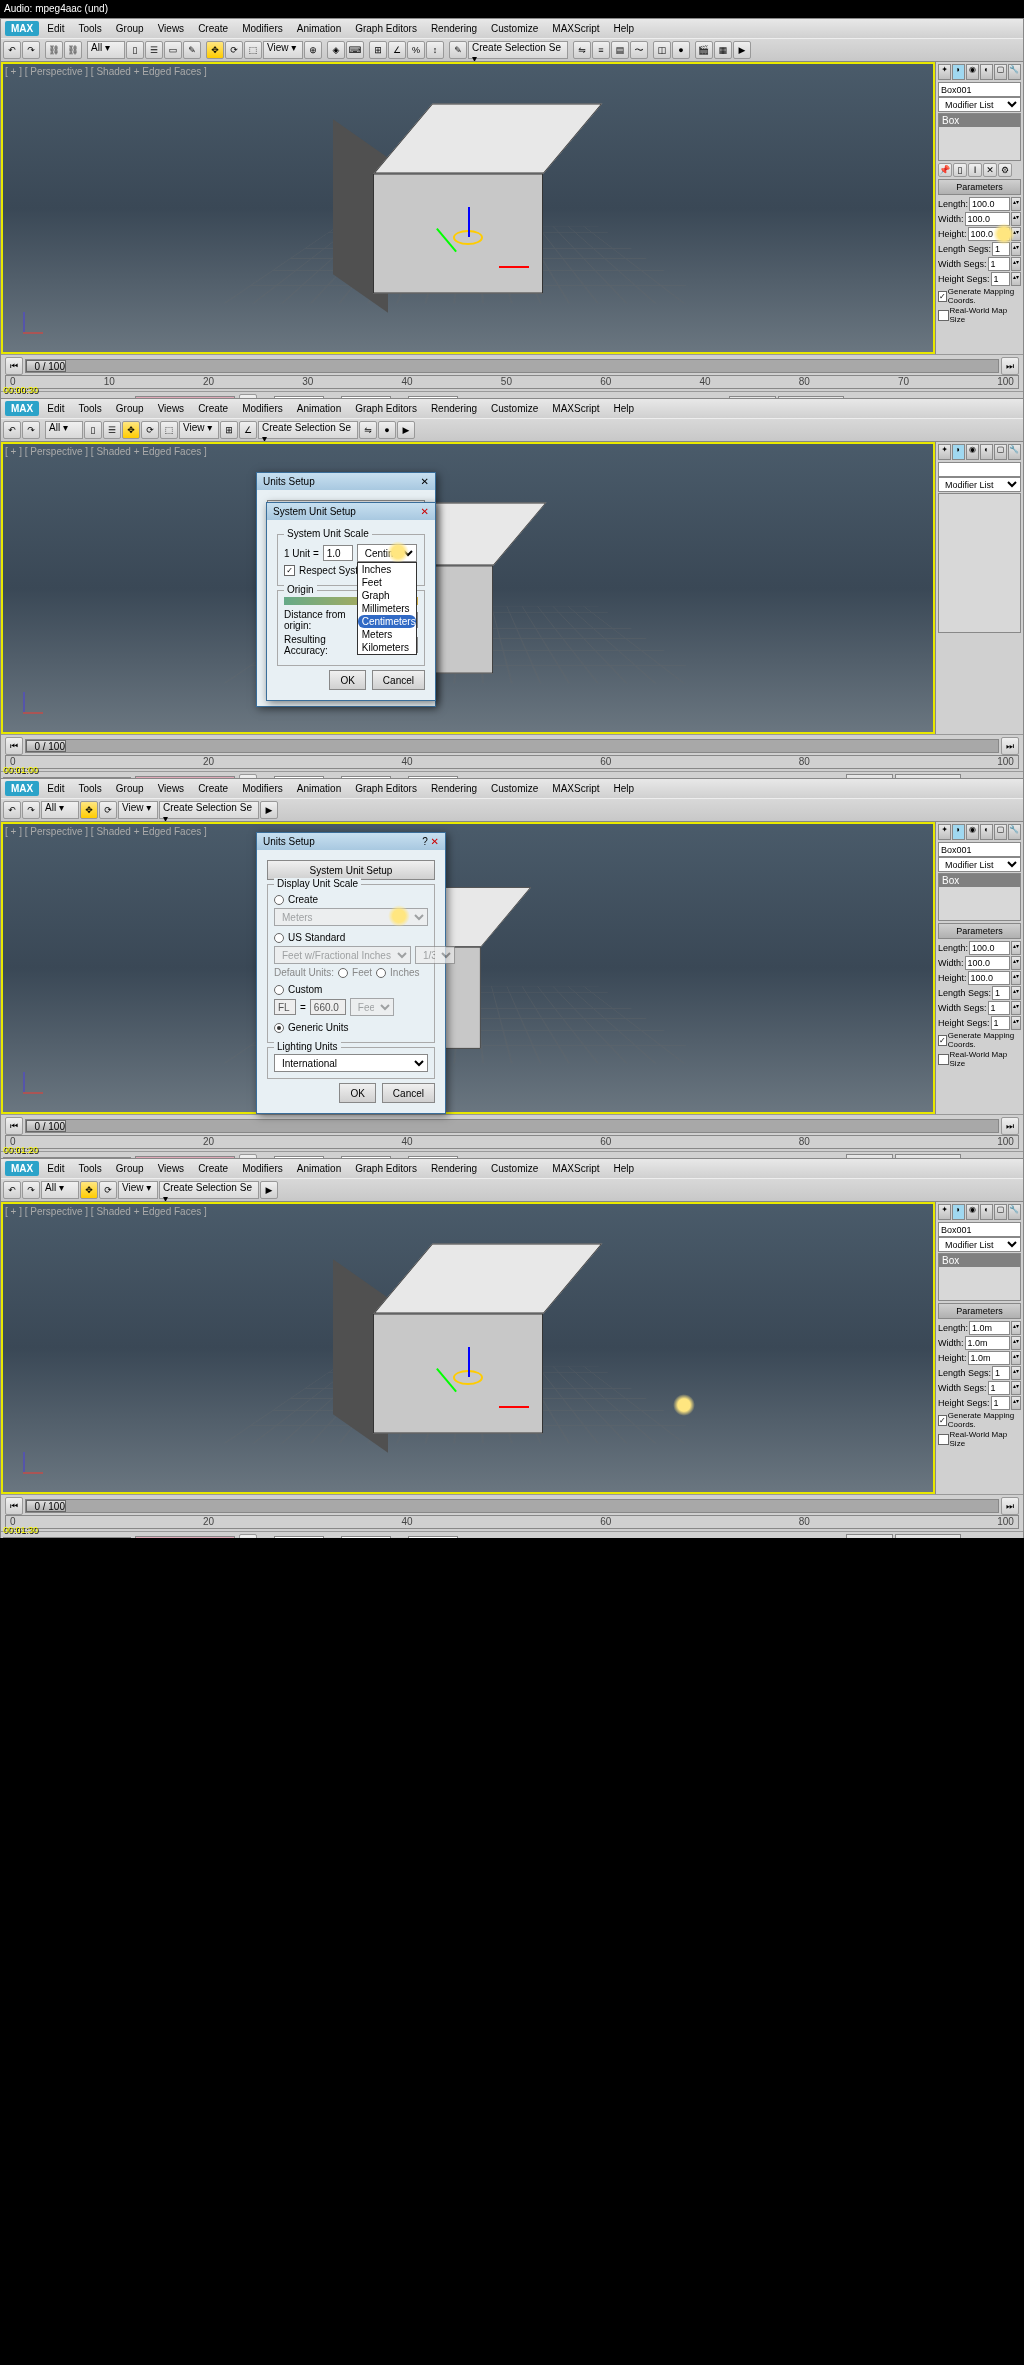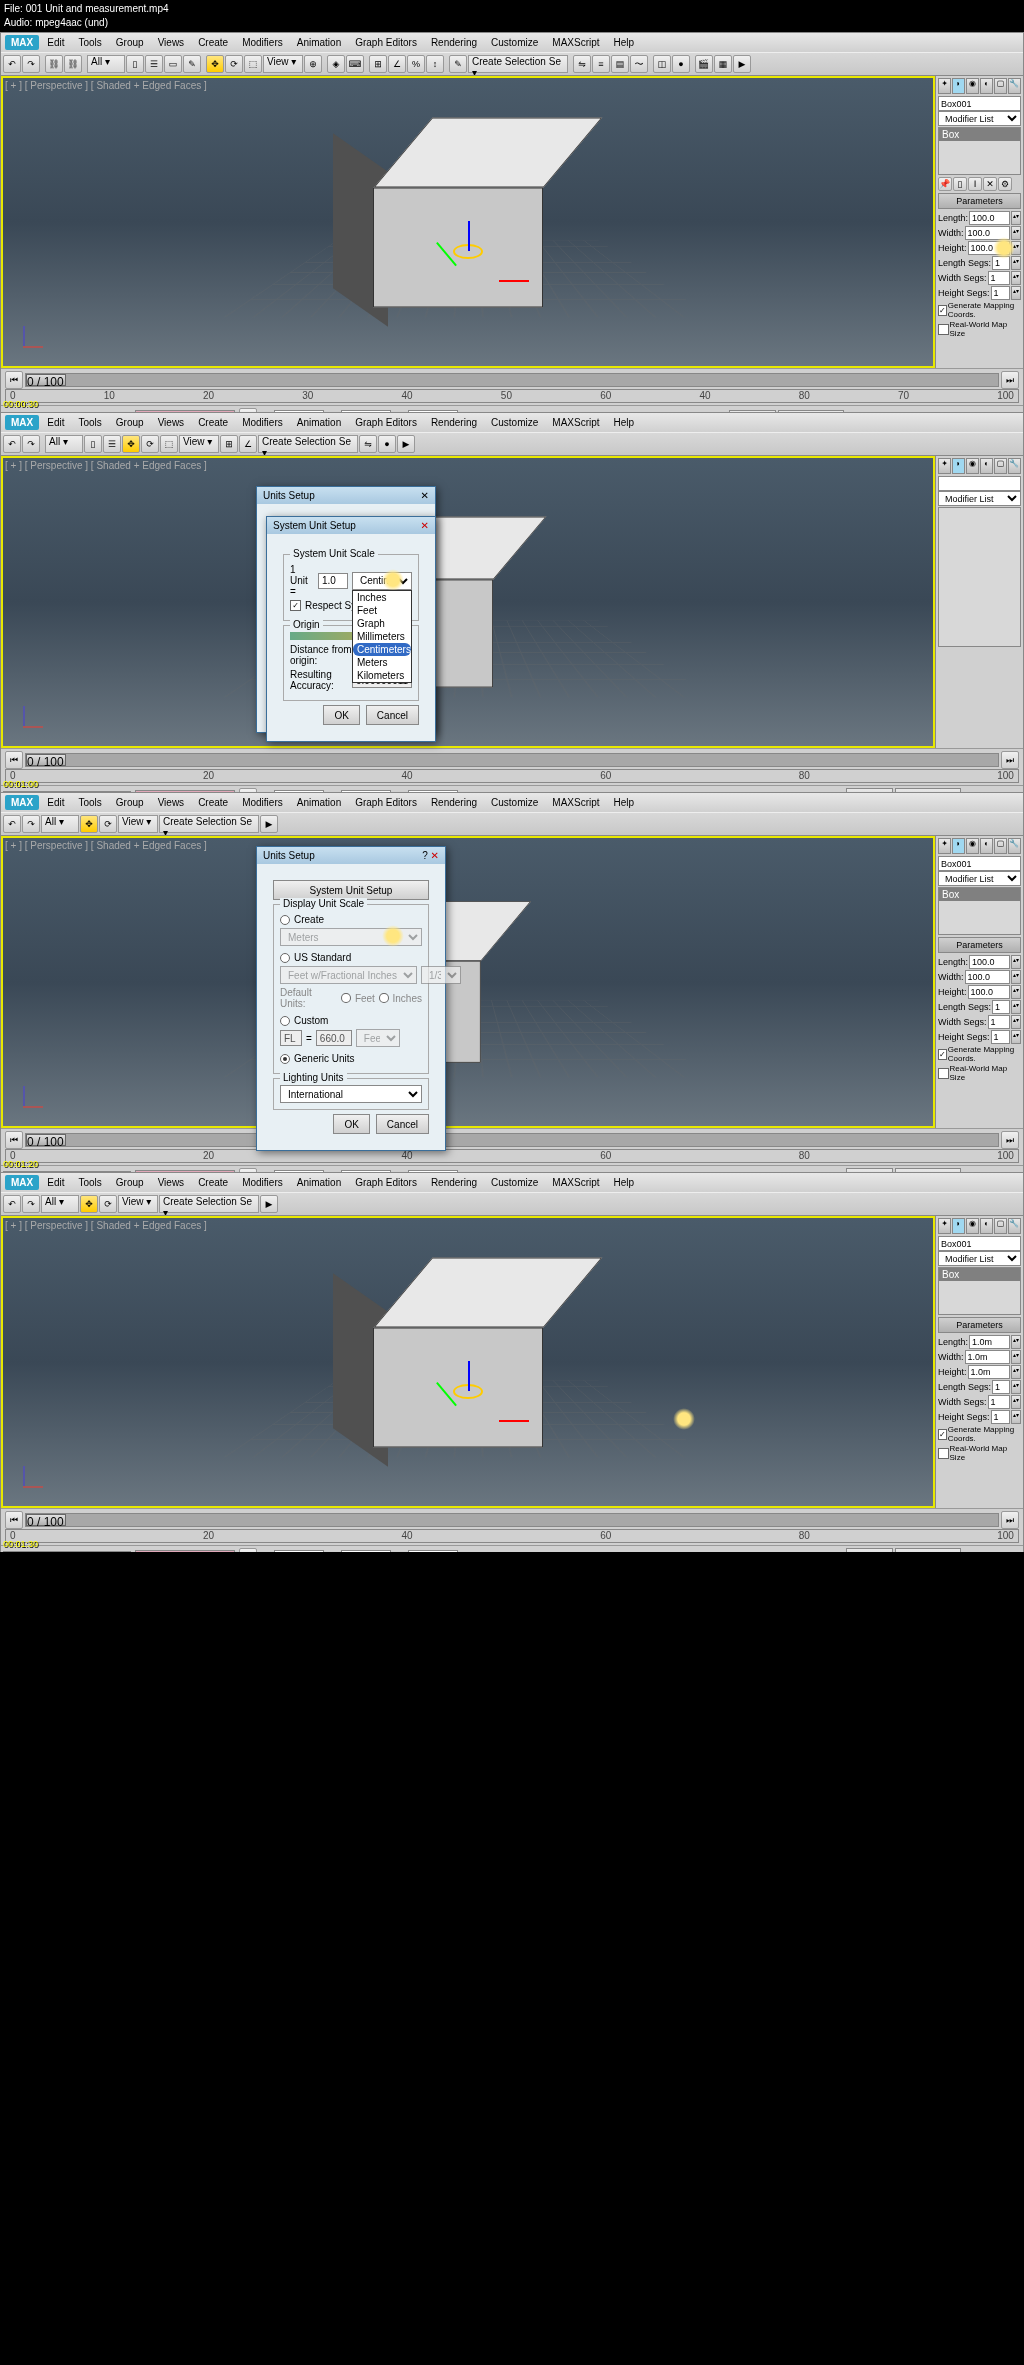--- a/index.html
+++ b/index.html
@@ -52,59 +52,58 @@
 .panel-field { background:#fff; border:1px solid #888; height:14px; padding:0 2px; flex:1; font-size:9px; min-width:0; }
 .panel-select { background:#fff; border:1px solid #888; height:15px; width:100%; font-size:9px; padding:0 2px; }
 .panel-header { background:linear-gradient(#d0d0d0,#b0b0b0); text-align:center; padding:2px; border:1px solid #888; margin:2px 0; font-size:9px; }
 .panel-list { background:#d8d8d8; height:48px; border:1px solid #888; margin:1px 0; }
 .panel-item-active { background:#808080; color:#fff; padding:1px 3px; }
 .spinner { width:10px; height:14px; background:linear-gradient(#e8e8e8,#c0c0c0); border:1px solid #888; font-size:6px; text-align:center; }
 
 .timeline { background:#d0d0d0; padding:2px 4px; border-top:1px solid #999; }
 .time-slider { display:flex; align-items:center; gap:2px; }
 .slider-track { flex:1; height:14px; background:#a8a8a8; border:1px solid #888; position:relative; }
-.slider-handle { position:absolute; left:0; width:40px; height:12px; background:linear-gradient(#e0e0e0,#b0b0b0); border:1px solid #666; font-size:12px; text-align:left; }
+.slider-handle { position:absolute; left:0; width:40px; height:12px; background:linear-gradient(#e0e0e0,#b0b0b0); border:1px solid #666; font-size:10px; text-align:right; }
 .ruler { background:#d0d0d0; height:14px; border:1px solid #888; display:flex; justify-content:space-between; padding:0 4px; font-size:8px; color:#444; }
 
 .status-bar { display:flex; background:#d0d0d0; padding:2px; gap:4px; align-items:center; border-top:1px solid #999; }
 .status-left { width:128px; }
 .status-main { flex:1; display:flex; flex-direction:column; gap:1px; }
 .status-info { background:#e0a8b8; border:1px solid #888; padding:1px 3px; font-size:9px; }
 .status-script { background:#fff; border:1px solid #888; padding:1px 3px; font-size:9px; }
 .coord-box { display:flex; gap:4px; align-items:center; }
 .coord-input { width:50px; height:14px; background:#fff; border:1px solid #888; padding:0 2px; font-size:9px; }
 .status-right { display:flex; gap:4px; align-items:center; }
 .status-btn { height:16px; padding:0 4px; background:linear-gradient(#e8e8e8,#c8c8c8); border:1px solid #888; font-size:9px; }
 
 .timestamp { position:absolute; left:2px; bottom:2px; color:#ff0; font-size:9px; z-index:20; text-shadow:1px 1px #000; }
 
 .highlight-circle { position:absolute; width:22px; height:22px; background:radial-gradient(circle,#ffe680 40%,transparent 70%); border-radius:50%; z-index:15; }
 
 
 .dialog { position:absolute; background:#e8f0f4; border:1px solid #3a6e9a; box-shadow:2px 2px 8px rgba(0,0,0,.5); z-index:10; }
 .dialog-title { background:linear-gradient(#c8e0f0,#a8c8e0); padding:3px 6px; display:flex; justify-content:space-between; font-size:11px; }
-.dialog-body { padding:16px; }
+.dialog-body { padding:10px; }
 .dialog-btn { padding:2px 10px; background:linear-gradient(#f0f0f0,#d0d0d0); border:1px solid #888; font-size:10px; height:20px; }
 .group-box { border:1px solid #aaa; padding:6px; margin:4px 0; position:relative; }
 .group-title { position:absolute; top:-7px; left:6px; background:#e8f0f4; padding:0 3px; font-size:10px; }
 .d-input { background:#fff; border:1px solid #888; height:16px; padding:0 3px; font-size:10px; }
 .d-select { background:#fff; border:1px solid #888; height:18px; padding:0 3px; font-size:10px; }
 .d-row { display:flex; align-items:center; gap:4px; margin:3px 0; }
 .dropdown-list { position:absolute; background:#fff; border:1px solid #333; z-index:20; font-size:10px; }
 .dropdown-list div { padding:1px 4px; }
 .dropdown-list .sel { background:#316ac5; color:#fff;border-radius:6px; }
 .radio { width:10px; height:10px; border:1px solid #666; border-radius:50%; background:#fff; }
 .radio.checked::after { content:''; display:block; width:4px; height:4px; background:#333; border-radius:50%; margin:2px; }
 .checkbox { width:11px; height:11px; border:1px solid #666; background:#fff; display:inline-flex; align-items:center; justify-content:center; font-size:8px; }
 </style>
 </head>
 <body>
 
 <div class="header-text">
-  <div>File: 001 Unit and measurement.mp4</div>
   <div>Audio: mpeg4aac (und)</div>
 </div>
 
 <div class="app-window" style="height:380px; position:relative;">
   <div class="menubar">
     <span class="max-btn">MAX</span>
     <span>Edit</span>
     <span>Tools</span>
     <span>Group</span>
     <span>Views</span>

